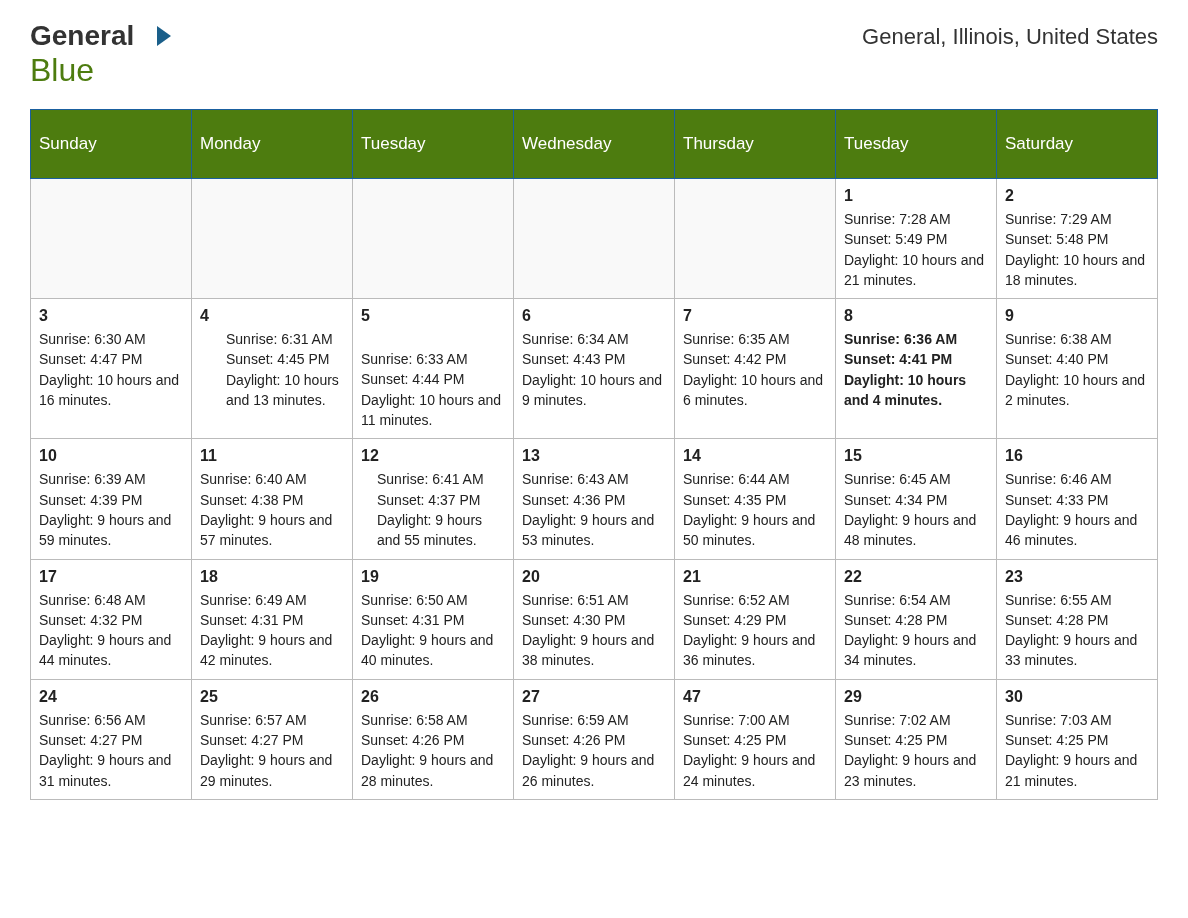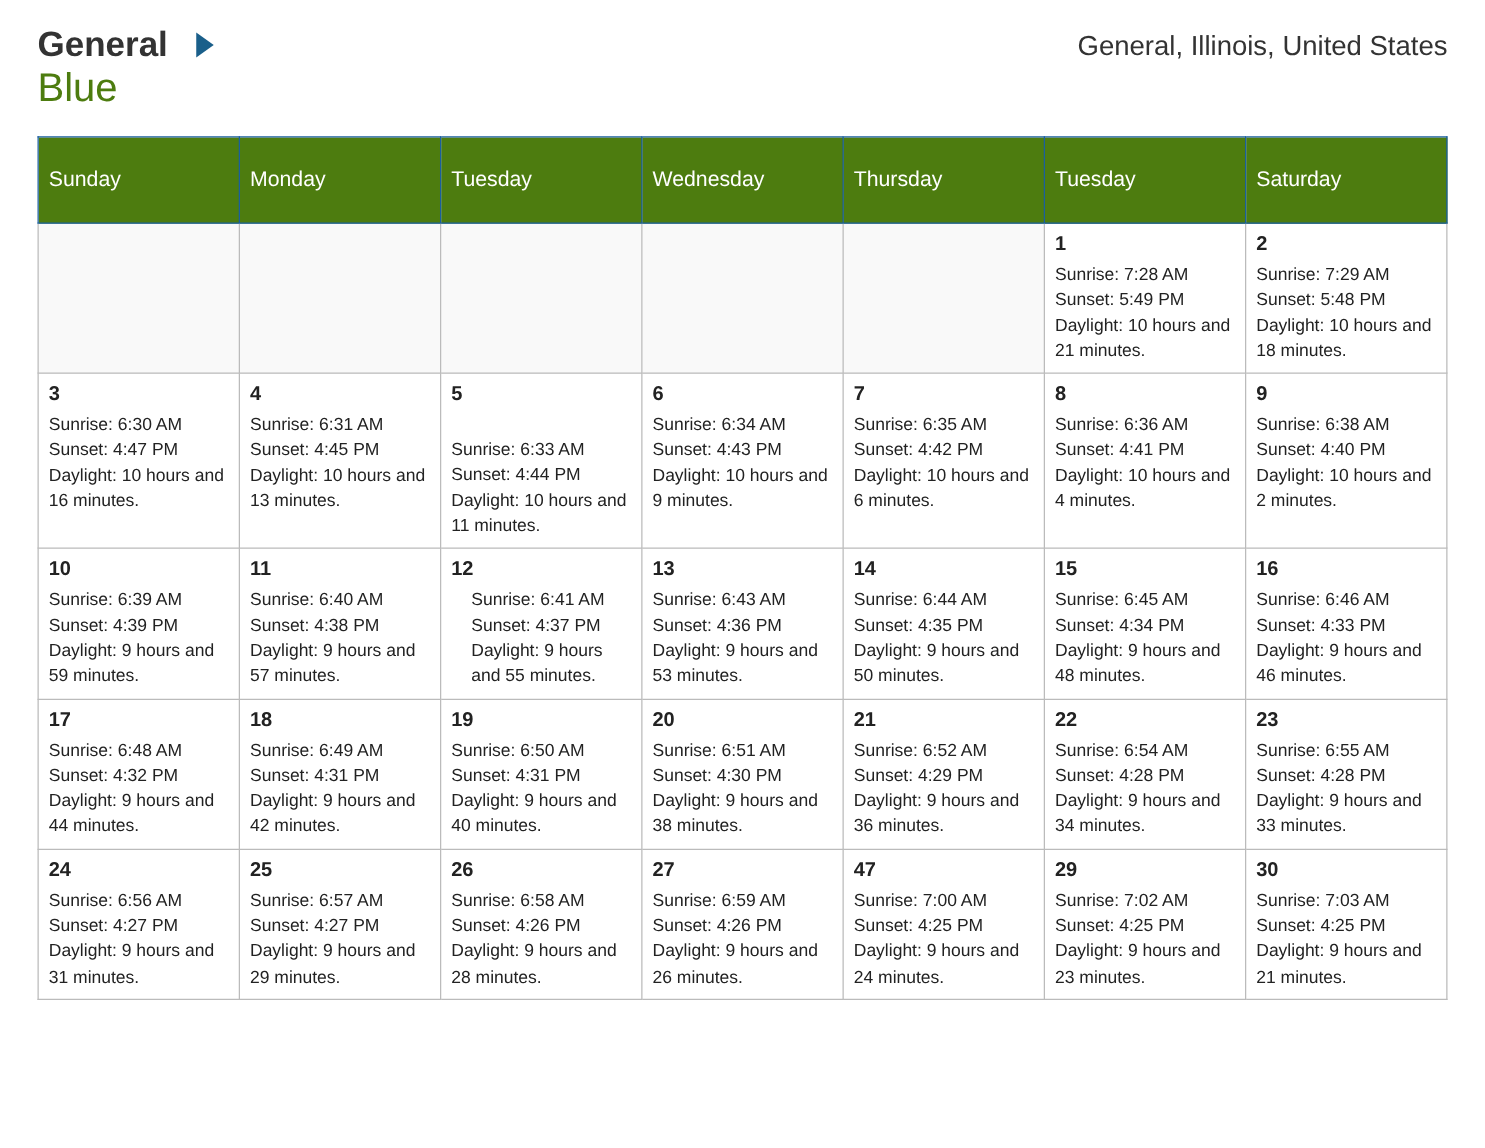--- a/index.html
+++ b/index.html
@@ -149,21 +149,21 @@
       </tr>
       <tr class="week-row">
         <td>
           <span class="day-num">3</span>
           <div class="day-info" style="white-space: pre-line;">Sunrise: 6:30 AM
 Sunset: 4:47 PM
 Daylight: 10 hours and 16 minutes.</div>
         </td>
         <td>
           <span class="day-num">4</span>
-          <div class="day-info" style="white-space: pre-line;">Sunrise: 6:31 AM
+          <div class="day-info" style="white-space: pre-line; margin-left: 26px;">Sunrise: 6:31 AM
 Sunset: 4:45 PM
 Daylight: 10 hours and 13 minutes.</div>
         </td>
         <td>
           <span class="day-num">5</span>
           <div class="day-info" style="white-space: pre-line; margin-top: 24px;">Sunrise: 6:33 AM
 Sunset: 4:44 PM
 Daylight: 10 hours and 11 minutes.</div>
         </td>
         <td>
@@ -173,21 +173,21 @@
 Daylight: 10 hours and 9 minutes.</div>
         </td>
         <td>
           <span class="day-num">7</span>
           <div class="day-info" style="white-space: pre-line;">Sunrise: 6:35 AM
 Sunset: 4:42 PM
 Daylight: 10 hours and 6 minutes.</div>
         </td>
         <td>
           <span class="day-num">8</span>
-          <div class="day-info" style="white-space: pre-line;">Sunrise: 6:36 AM
+          <div class="day-info" style="white-space: pre-line; font-weight: bold;">Sunrise: 6:36 AM
 Sunset: 4:41 PM
 Daylight: 10 hours and 4 minutes.</div>
         </td>
         <td>
           <span class="day-num">9</span>
           <div class="day-info" style="white-space: pre-line;">Sunrise: 6:38 AM
 Sunset: 4:40 PM
 Daylight: 10 hours and 2 minutes.</div>
         </td>
       </tr>

